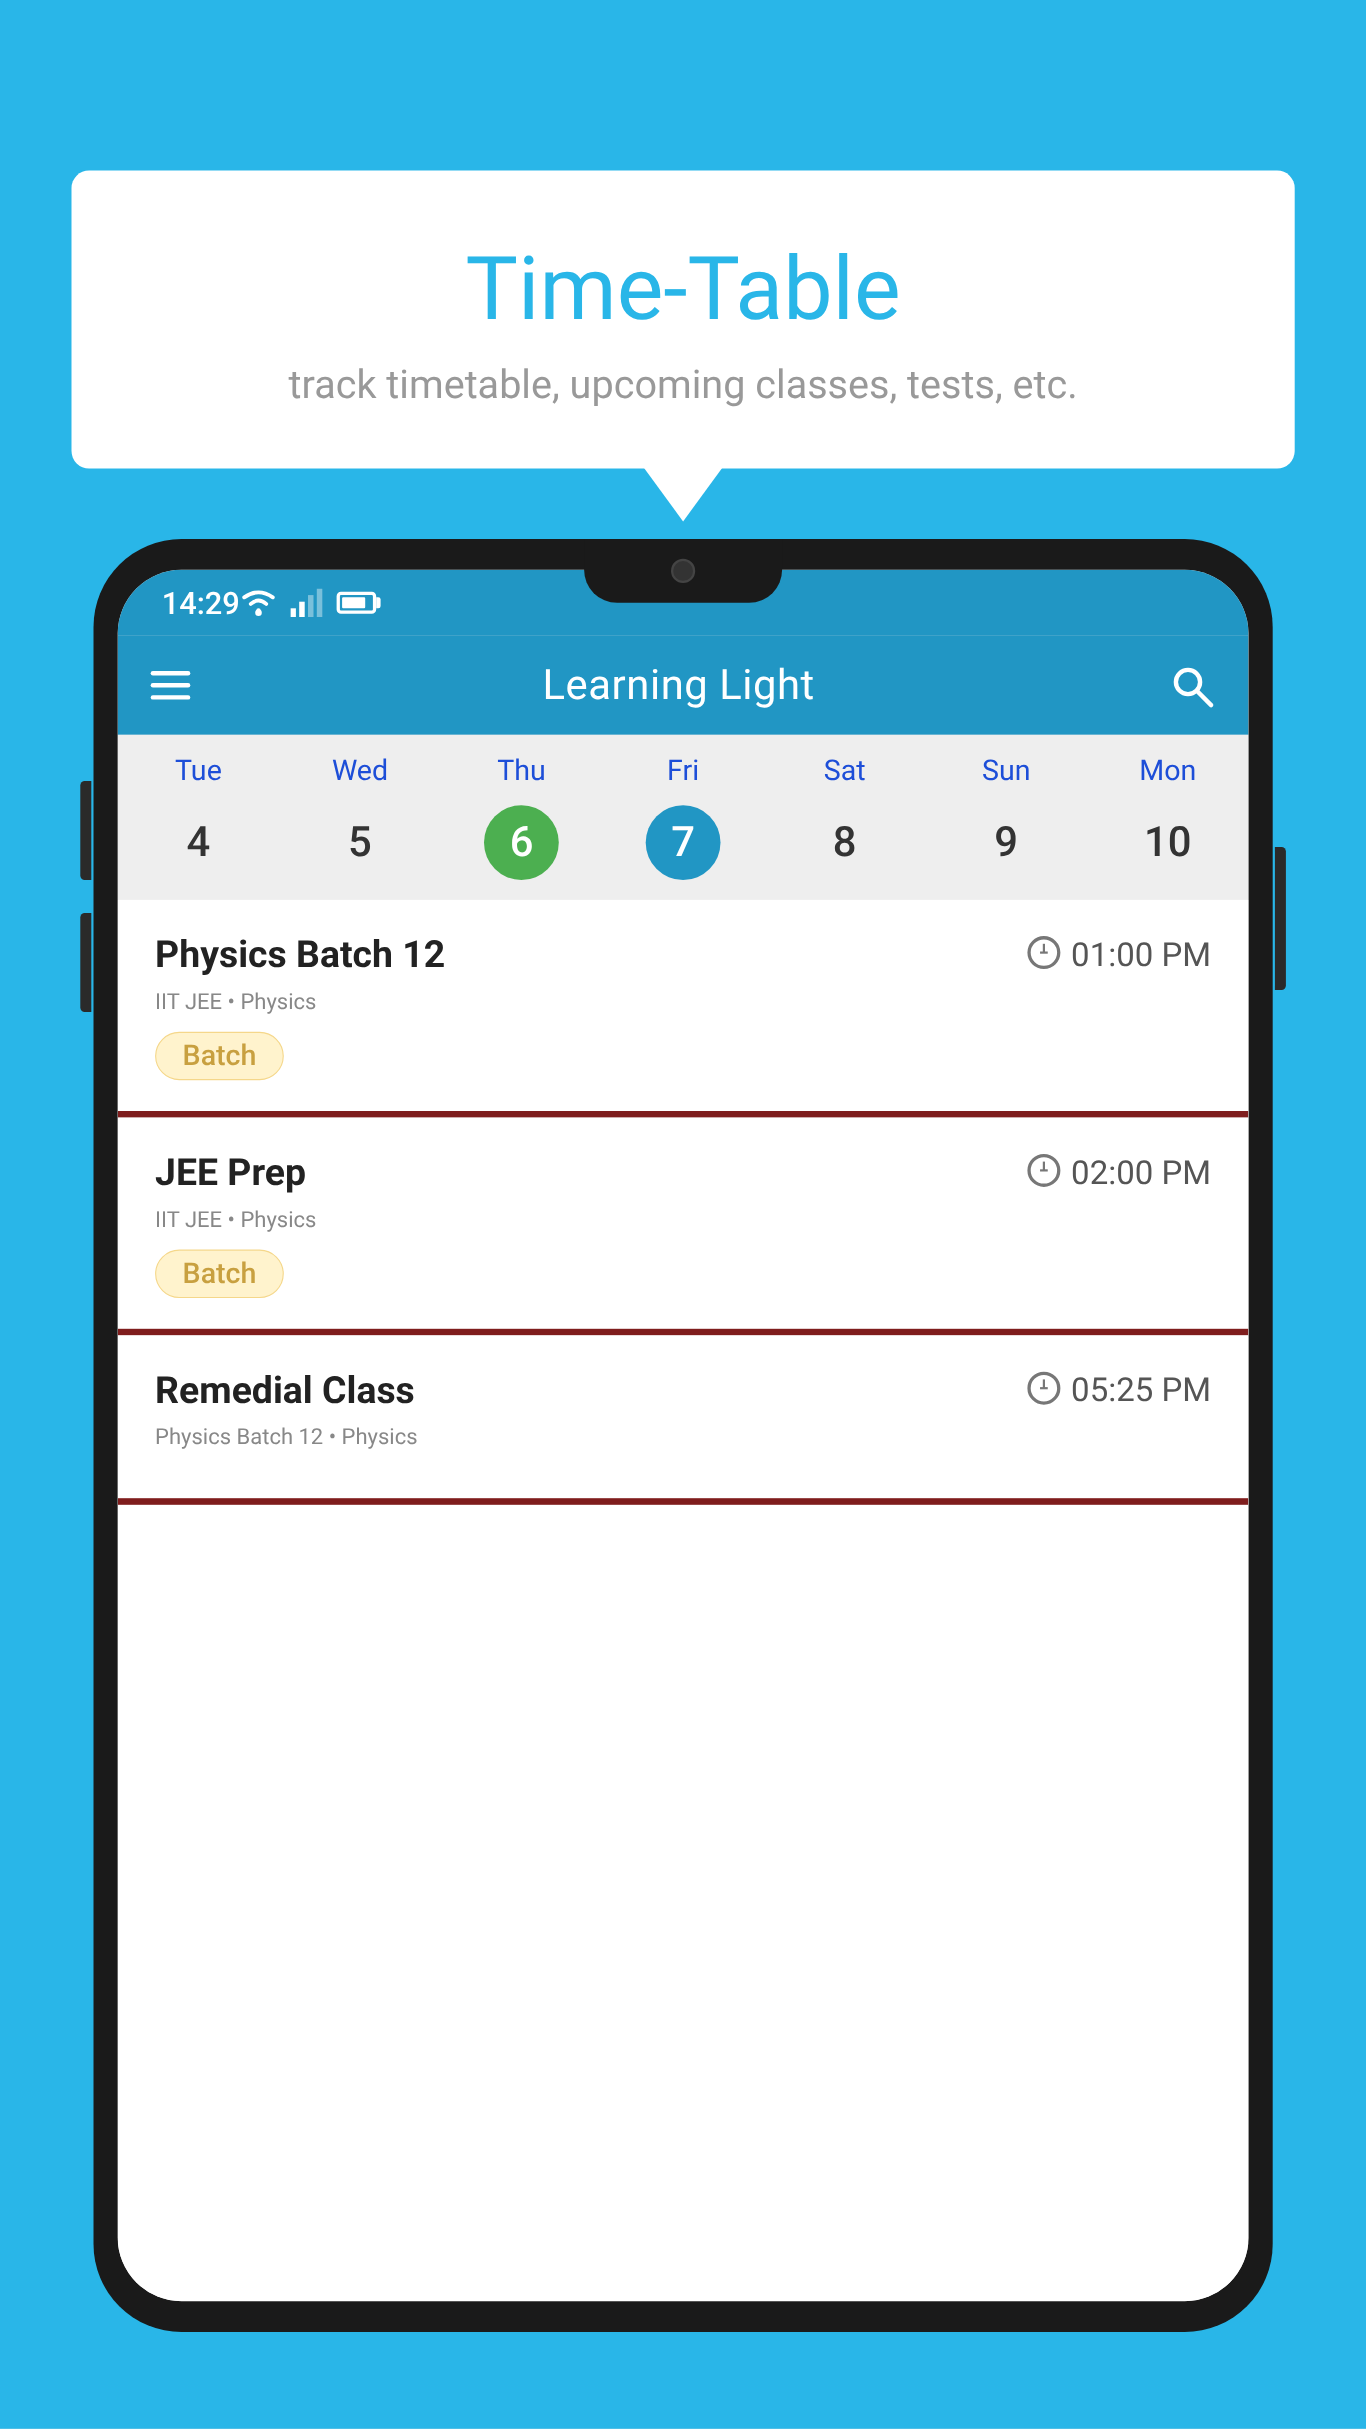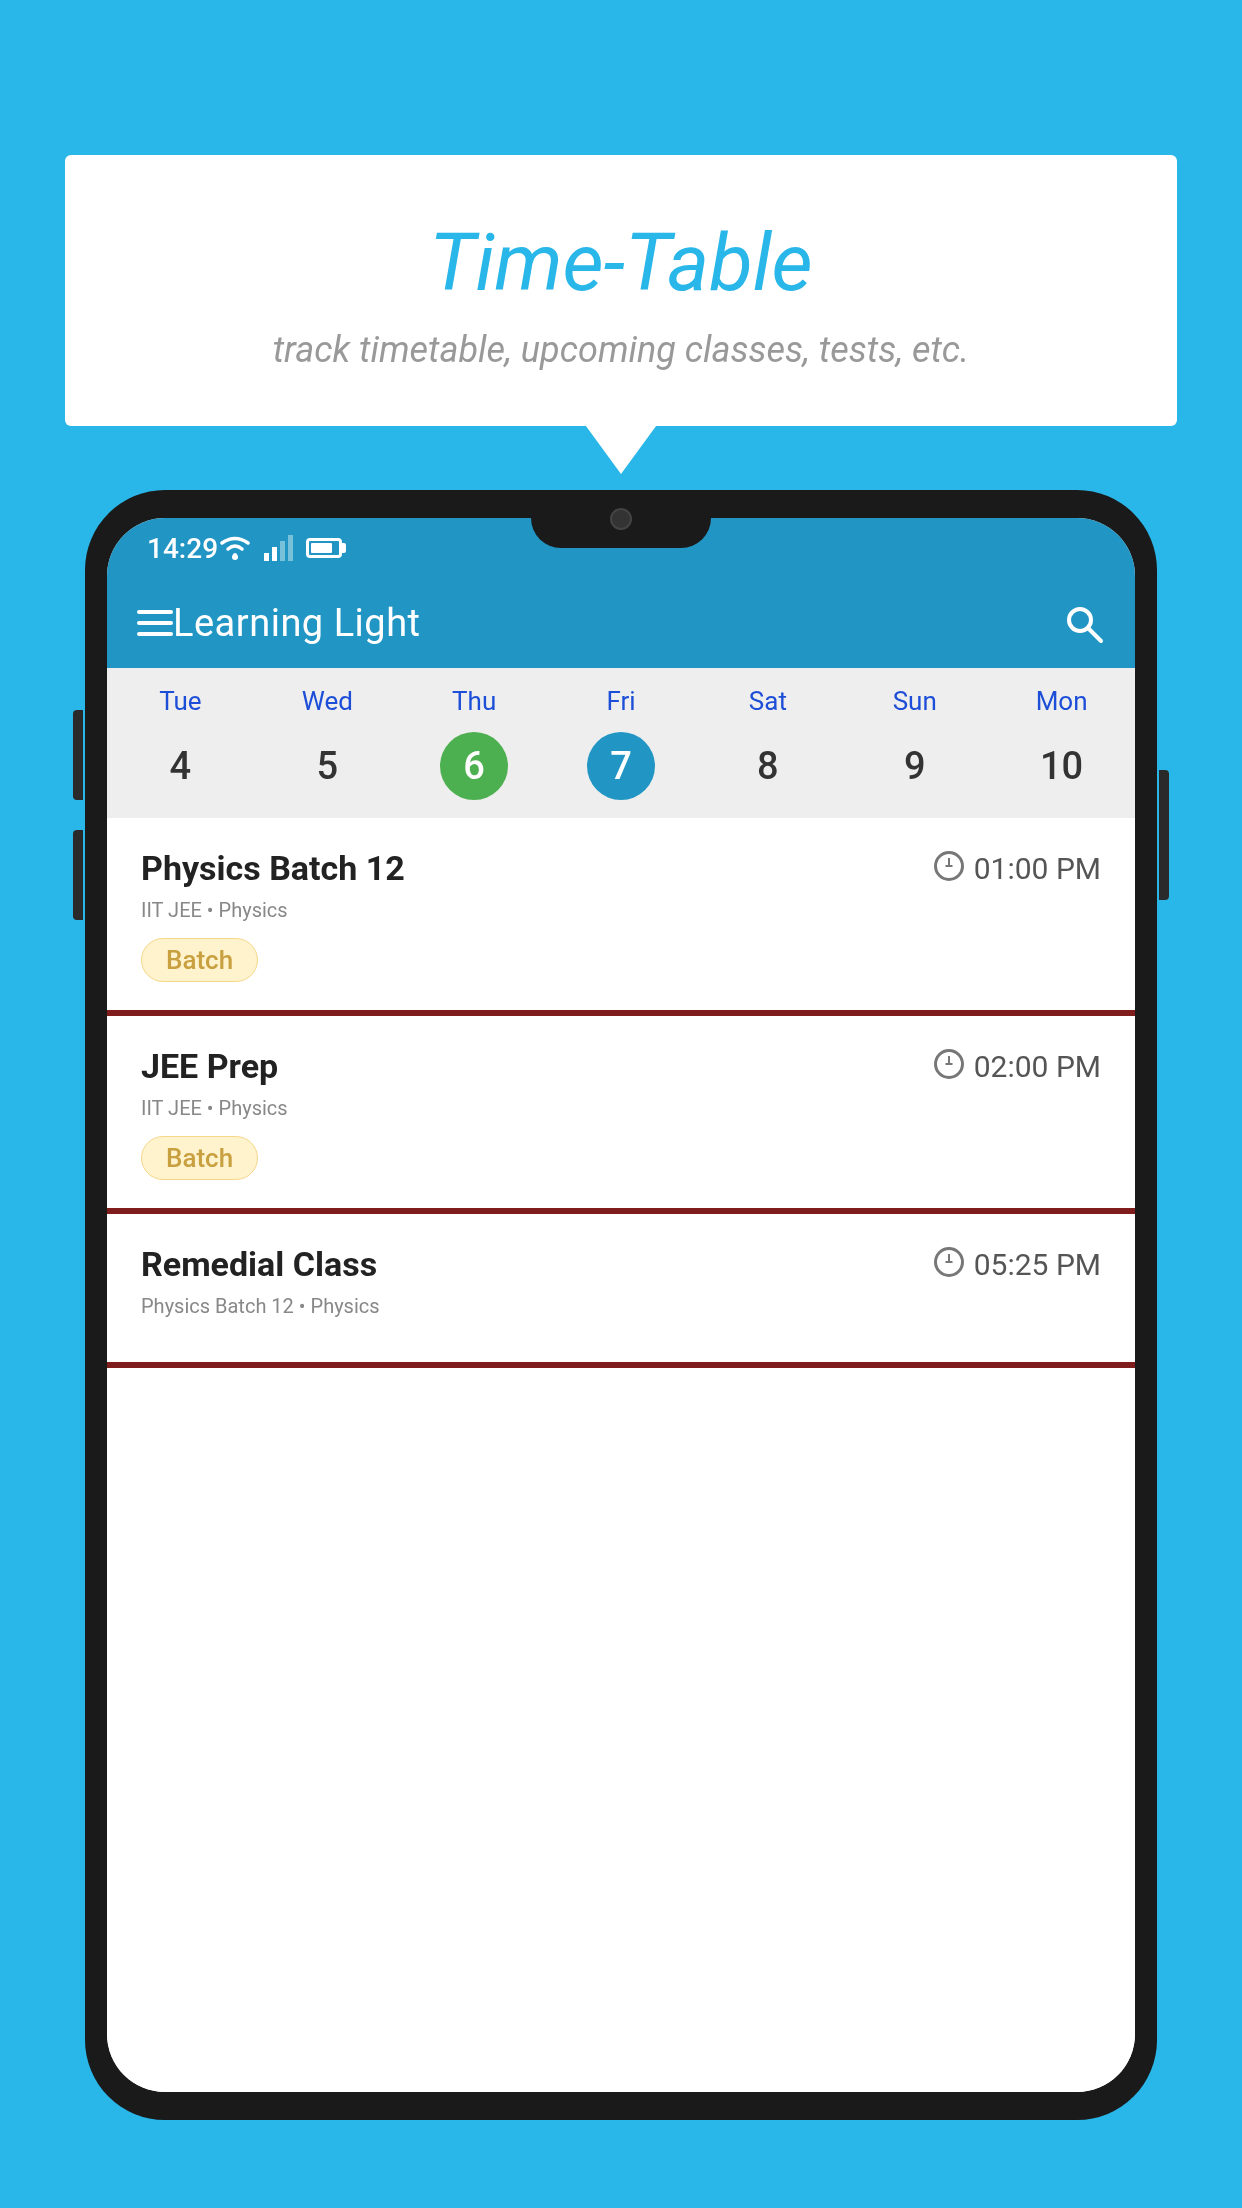--- a/index.html
+++ b/index.html
@@ -17,25 +17,24 @@
     
     .speech-bubble-wrapper {
       position: absolute;
       top: 155px;
       left: 65px;
       right: 65px;
     }
 
     .speech-bubble {
       background: white;
-      border-radius: 6px;
+      border-radius: 16px;
       padding: 60px 50px 55px;
       text-align: center;
       position: relative;
-      font-style: italic;
     }
 
     .speech-bubble::after {
       content: '';
       position: absolute;
       bottom: -48px;
       left: 50%;
       transform: translateX(-50%);
       width: 0;
       height: 0;
@@ -216,21 +215,21 @@
       height: 4px;
       background: white;
       border-radius: 2px;
     }
 
     .app-title {
       color: white;
       font-size: 38px;
       font-weight: 400;
       flex: 1;
-      text-align: left;
+      text-align: center;
       letter-spacing: 0.5px;
     }
 
     
     .calendar-header {
       background: #eeeeee;
       flex-shrink: 0;
     }
 
     .days-row {

